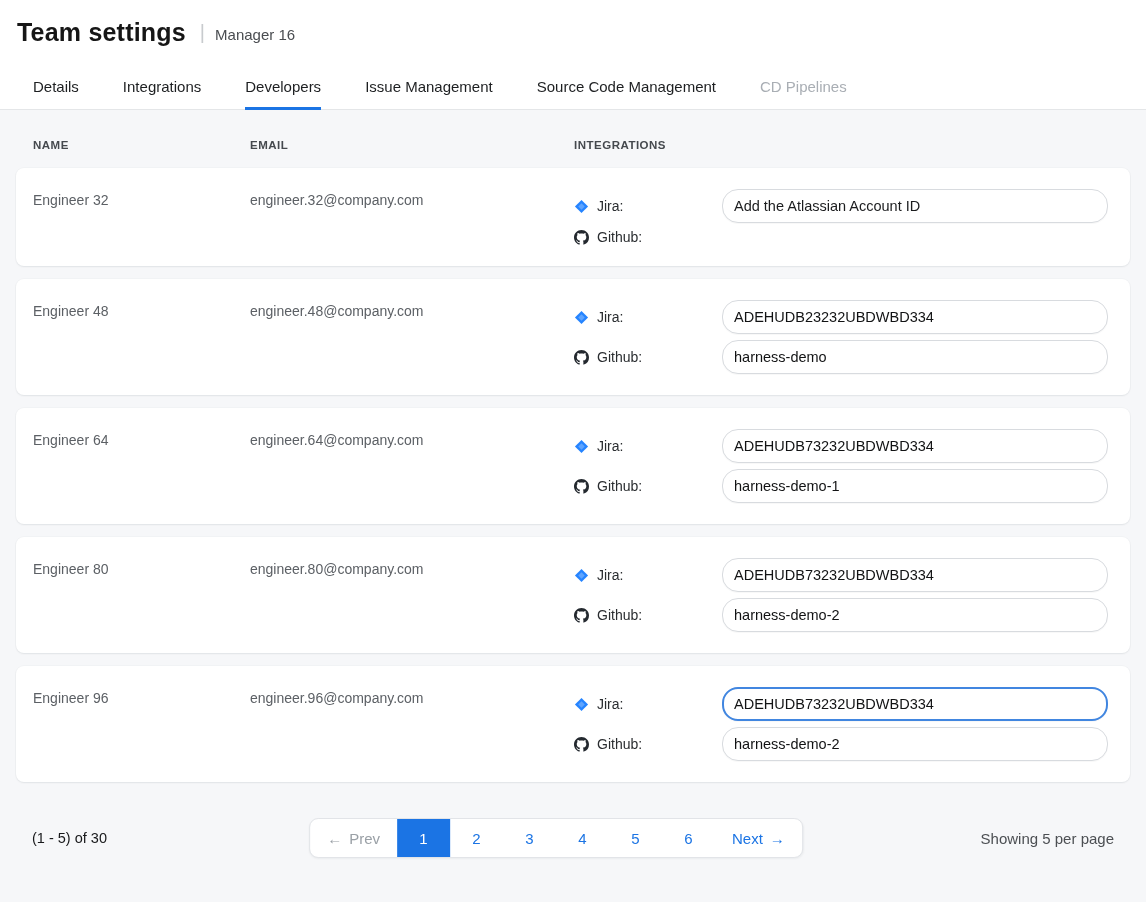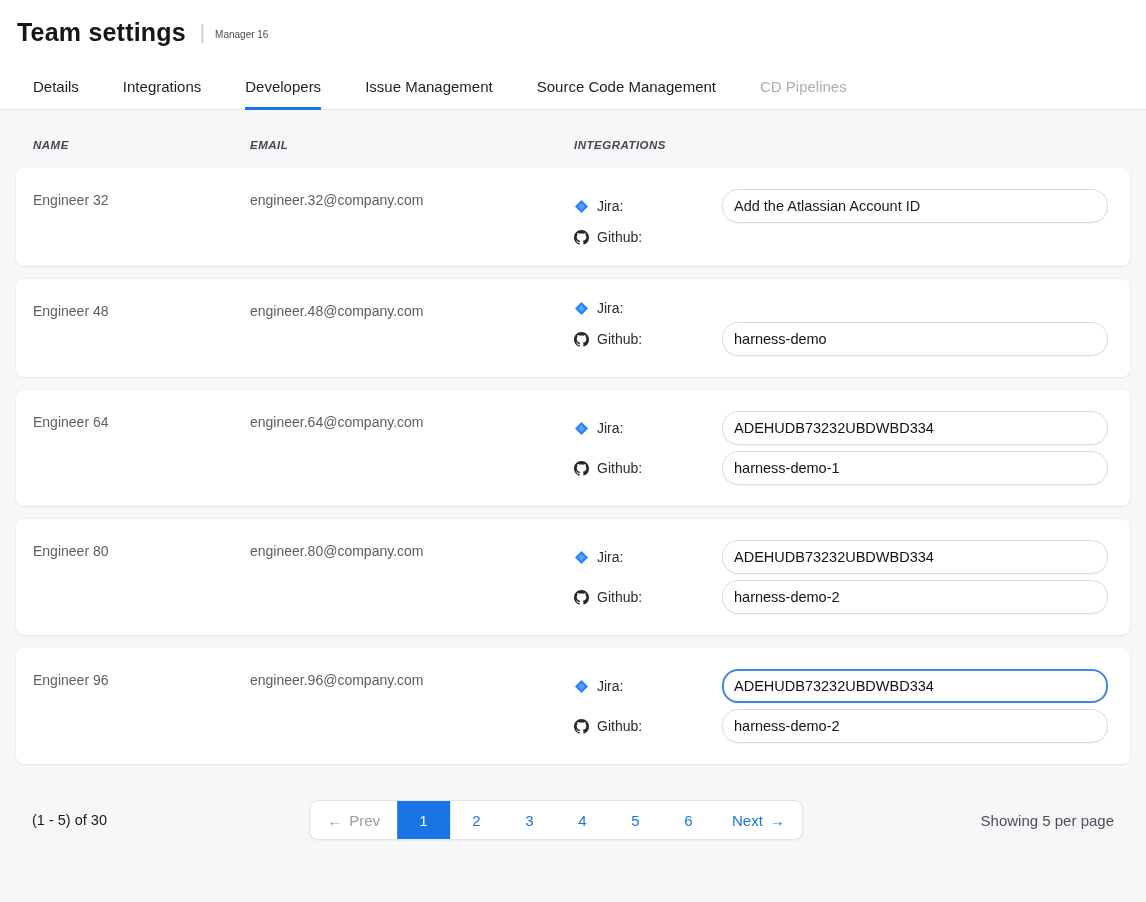--- a/index.html
+++ b/index.html
@@ -13,21 +13,21 @@
 
   
   .header {
     background: #fff;
     padding: 18px 24px 16px 17px;
     display: flex;
     align-items: center;
   }
   .page-title { font-size: 25px; font-weight: 700; color: #161616; letter-spacing: 0.2px; }
   .title-sep { color: #c8cbce; font-size: 20px; margin: 0 10px 0 14px; font-weight: 300; }
-  .subtitle { font-size: 10px; color: #4a4d51; padding-top: 3px; }
+  .subtitle { font-size: 15px; color: #4a4d51; padding-top: 3px; }
 
   
   .tabs {
     background: #fff;
     display: flex;
     gap: 44px;
     padding: 0 24px 0 33px;
     border-bottom: 1px solid #e4e6e8;
   }
   .tab {
@@ -46,21 +46,20 @@
   .col-headers {
     display: grid;
     grid-template-columns: 217px 324px 1fr;
     padding: 29px 17px 17px;
   }
   .col-header {
     font-size: 11.5px;
     font-weight: 700;
     letter-spacing: 0.5px;
     color: #45494e;
-    font-style: italic;
   }
 
   .card {
     background: #fff;
     border-radius: 8px;
     margin-bottom: 13px;
     box-shadow: 0 1px 2px rgba(20,30,40,0.07), 0 0 0 1px rgba(20,30,40,0.02);
     padding: 21px 17px;
     display: grid;
     grid-template-columns: 217px 324px 1fr;
@@ -203,20 +202,21 @@
       <div class="int-row">
         <div class="int-label-wrap">
           <span class="int-icon">
             <svg viewBox="0 0 16 16">
                   <path d="M8 1 L15 8 L8 15 L1 8 Z" fill="#2684FF"></path>
                   <path d="M8 4.5 L11.5 8 L8 11.5 L4.5 8 Z" fill="#5ea4ff"></path>
                 </svg>
           </span>
           <span>Jira:</span>
         </div>
+        <input class="int-input jira-input" type="text" value="ADEHUDB23232UBDWBD334" style="">
       </div>
       <div class="int-row">
         <div class="int-label-wrap">
           <span class="int-icon">
             <svg viewBox="0 0 16 16">
                   <path fill="#24292f" d="M8 0C3.58 0 0 3.58 0 8c0 3.54 2.29 6.53 5.47 7.59.4.07.55-.17.55-.38 0-.19-.01-.82-.01-1.49-2.01.37-2.53-.49-2.69-.94-.09-.23-.48-.94-.82-1.13-.28-.15-.68-.52-.01-.53.63-.01 1.08.58 1.23.82.72 1.21 1.87.87 2.33.66.07-.52.28-.87.51-1.07-1.78-.2-3.64-.89-3.64-3.95 0-.87.31-1.59.82-2.15-.08-.2-.36-1.02.08-2.12 0 0 .67-.21 2.2.82.64-.18 1.32-.27 2-.27.68 0 1.36.09 2 .27 1.53-1.04 2.2-.82 2.2-.82.44 1.1.16 1.92.08 2.12.51.56.82 1.27.82 2.15 0 3.07-1.87 3.75-3.65 3.95.29.25.54.73.54 1.48 0 1.07-.01 1.93-.01 2.2 0 .21.15.46.55.38A8.012 8.012 0 0 0 16 8c0-4.42-3.58-8-8-8z"></path>
                 </svg>
           </span>
           <span>Github:</span>
         </div>

